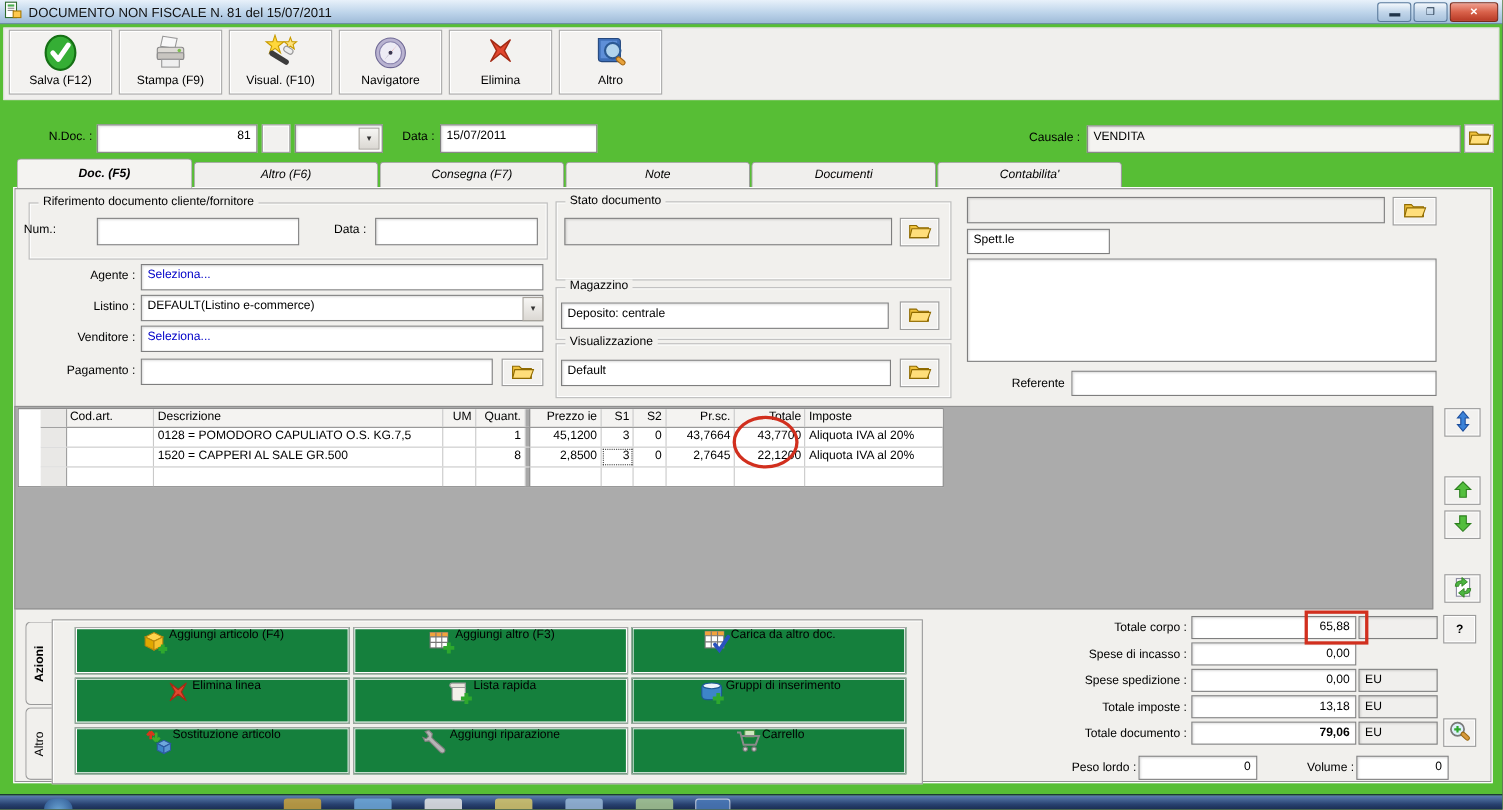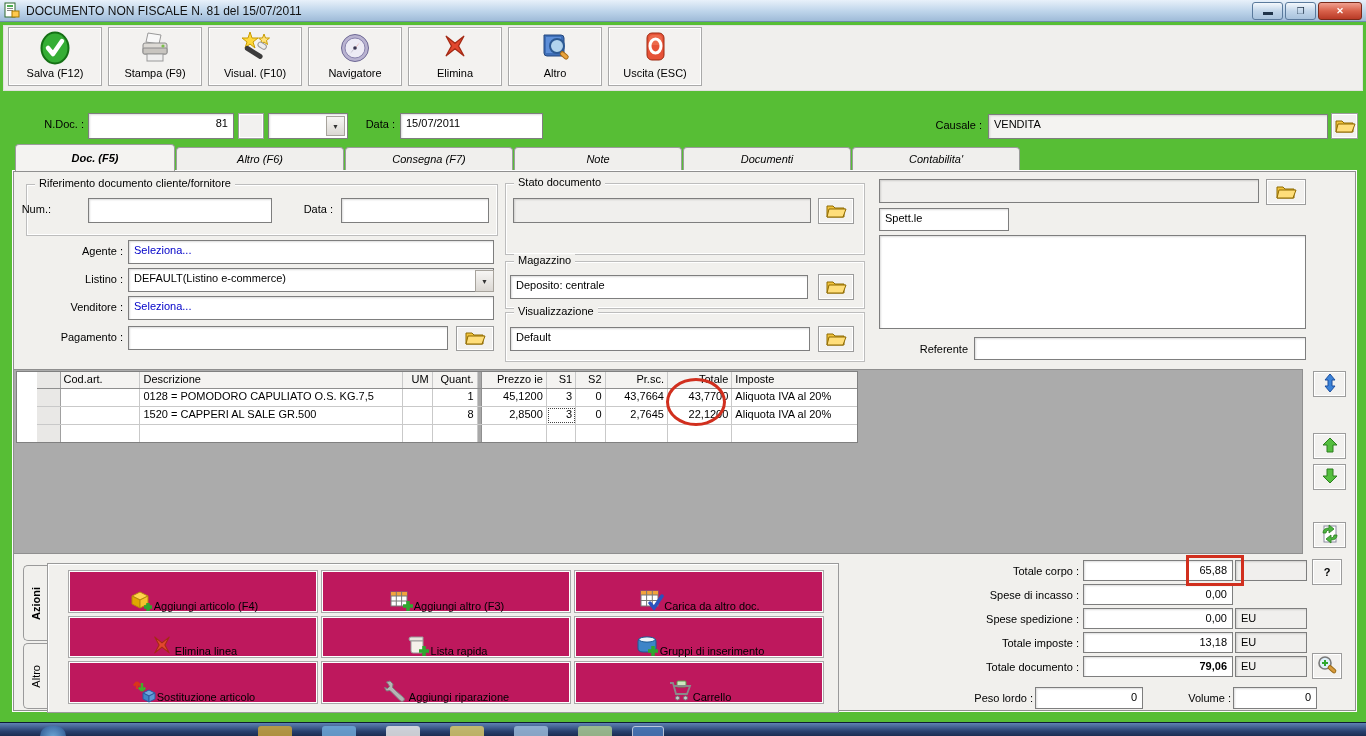--- a/index.html
+++ b/index.html
@@ -57,22 +57,22 @@
   .tcell.psc{width:64px;text-align:right;} .tcell.tot{width:66px;text-align:right;}
   .tcell.imp{width:128px;border-right:none;}
   .freeze{width:4px;background:#A8A8A8;border-right:1px solid #8F8F8F;}
   .trow.head .um,.trow.head .qty,.trow.head .prz,.trow.head .s1,.trow.head .s2,.trow.head .psc,.trow.head .tot{text-align:right;}
   .focuscell{outline:1px dotted #444;outline-offset:-2px;}
   
   .vtab{position:absolute;border:1px solid #9A9A9A;border-right:none;border-radius:5px 0 0 5px;
     background:#F1F0ED;display:flex;align-items:center;justify-content:center;box-sizing:border-box;}
   .vtab span{writing-mode:vertical-lr;transform:rotate(180deg);}
   .actwrap{position:absolute;border:1px solid #9A9A9A;background:#F1F0ED;box-shadow:1px 1px 0 #fff inset;}
-  .abtn{background:#be185d;border:1px solid #A9A9A9;box-shadow:inset 0 0 0 1px #fff;
-    display:flex;align-items:flex-end;justify-content:center;gap:0;box-sizing:border-box;}
+  .abtn{background:#15803d;border:1px solid #A9A9A9;box-shadow:inset 0 0 0 1px #fff;
+    display:flex;align-items:flex-start;justify-content:center;gap:0;box-sizing:border-box;}
   .abtn .aicon{width:26px;height:24px;flex:0 0 auto;display:flex;align-items:center;justify-content:center;}
   .tlab{position:absolute;width:200px;text-align:right;}
   .anno{position:absolute;border:3px solid #D12F1E;pointer-events:none;z-index:20;}
   
   .taskbar{left:0;top:722px;width:1366px;height:14px;background:linear-gradient(#5E82B4,#27406E 60%,#17294C);border-top:1px solid #0E1C36;}
   .tkicon{position:absolute;top:726px;height:10px;border-radius:3px 3px 0 0;opacity:.85;}
   .bold{font-weight:bold;}
 </style>
 </head>
 <body>
@@ -145,28 +145,20 @@
       <span class="tlabel">Elimina</span>
     </div>
   <div class="abs tbtn" style="left:508px;top:27px;">
       <span class="ticon"><svg width="36" height="34" viewBox="0 0 36 34">
           <path d="M7 4 L24 4 Q27 4 27 7 L27 25 L10 25 Q7 25 7 22 Z" fill="#3E6FB8" stroke="#24487E"></path>
           <rect x="9" y="6" width="15" height="16" fill="#5E8FD8"></rect>
           <circle cx="20" cy="15" r="7" fill="#BFE0F2" fill-opacity="0.85" stroke="#2C5A94" stroke-width="2"></circle>
           <rect x="24" y="21" width="9" height="4" rx="2" transform="rotate(40 26 22)" fill="#E8A33C" stroke="#A86A14"></rect>
         </svg></span>
       <span class="tlabel">Altro</span>
-    </div>
-  <div class="abs tbtn" style="left:608px;top:27px;">
-      <span class="ticon"><svg width="36" height="34" viewBox="0 0 36 34">
-          <rect x="10" y="2" width="17" height="27" rx="5" fill="#E65237" stroke="#9E2B12"></rect>
-          <rect x="12" y="4" width="13" height="10" rx="4" fill="#F07C5A" opacity="0.6"></rect>
-          <ellipse cx="18.5" cy="15" rx="5.5" ry="7" fill="none" stroke="#fff" stroke-width="3"></ellipse>
-        </svg></span>
-      <span class="tlabel">Uscita (ESC)</span>
     </div>
 
   <div class="glabel" style="left:28px;top:118px;width:56px;text-align:right;">N.Doc. :</div>
   <div class="sunken num" style="left:88px;top:113px;width:146px;height:26px;">81</div>
   <div class="sqbtn" style="left:238px;top:113px;width:26px;height:26px;"></div>
   <div class="sunken" style="left:268px;top:113px;width:80px;height:26px;">
       <span class="ddbtn">▼</span>
     </div>
   <div class="glabel" style="left:355px;top:118px;width:40px;text-align:right;">Data :</div>
   <div class="sunken" style="left:400px;top:113px;width:143px;height:26px;">15/07/2011</div>

